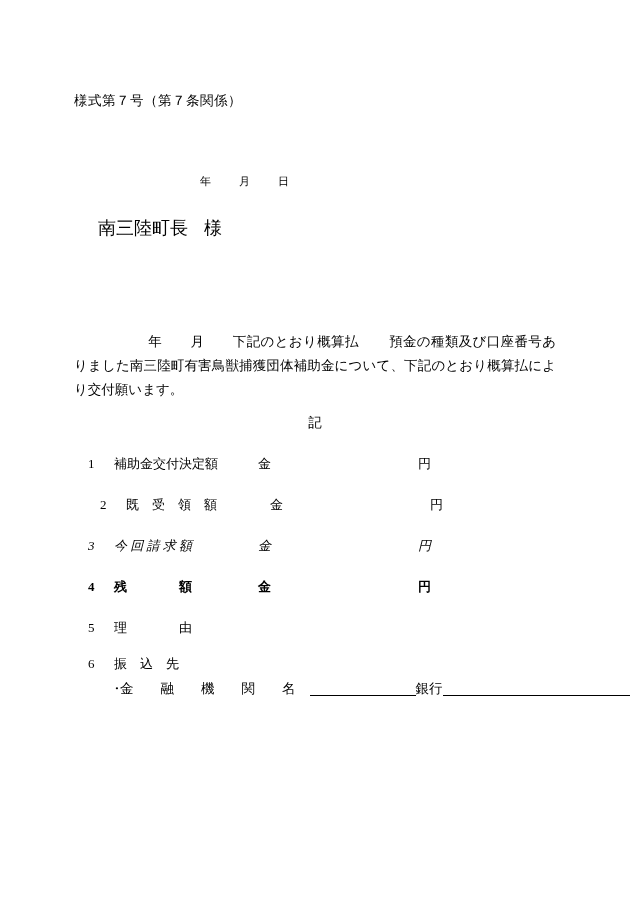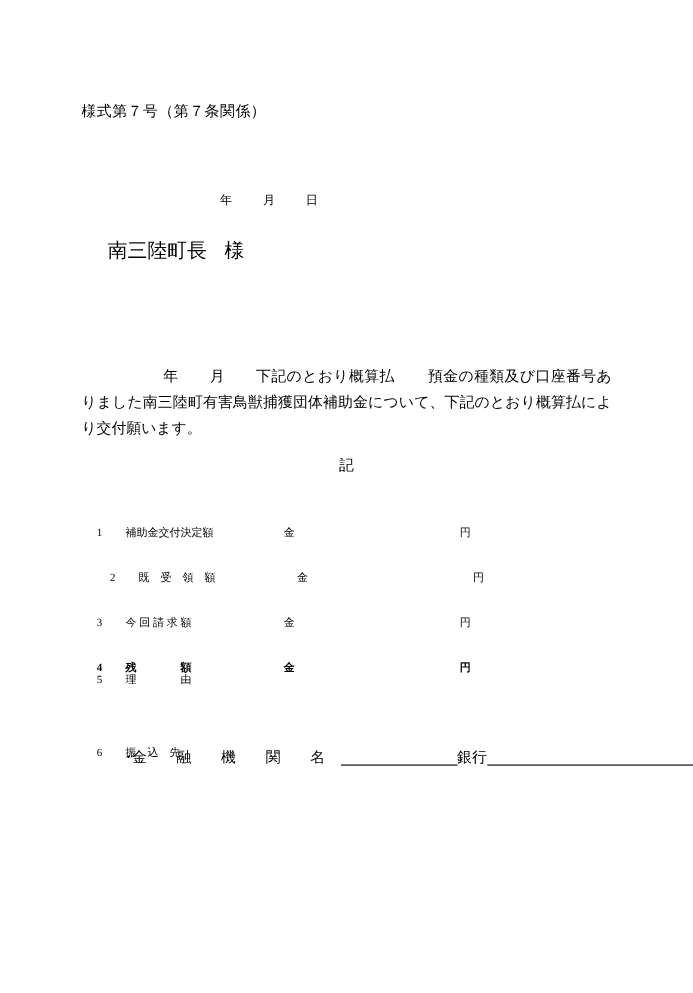--- a/index.html
+++ b/index.html
@@ -100,46 +100,45 @@
   .ki {
     position: absolute;
     left: 0;
     top: 414px;
     width: 630px;
     text-align: center;
     font-size: 13.5px;
   }
   .item {
     position: absolute;
-    font-size: 10px;
-    white-space: nowrap;
-    margin-top: 22px;
+    font-size: 13px;
+    white-space: nowrap;
   }
   .item .num {
     display: inline-block;
     width: 26px;
   }
   .item .lbl {
     display: inline-block;
   }
   .item .kin {
     position: absolute;
     left: 170px;
     top: 0;
   }
   .item .yen {
     position: absolute;
     left: 330px;
     top: 0;
   }
   .i1 { left: 88px; top: 455px; }
   .i2 { left: 100px; top: 496px; }
-  .i3 { left: 88px; top: 537px; }
+  .i3 { left: 88px; top: 537px; font-style: italic; }
   .i4 { left: 88px; top: 578px; font-weight: bold; }
-  .i5 { left: 88px; top: 589px; }
+  .i5 { left: 88px; top: 619px; }
   .i6 { left: 88px; top: 655px; }
 
   .sub {
     position: absolute;
     font-size: 13.5px;
     white-space: nowrap;
   }
   .sub .bullet {
     display: inline-block;
     width: 10px;

